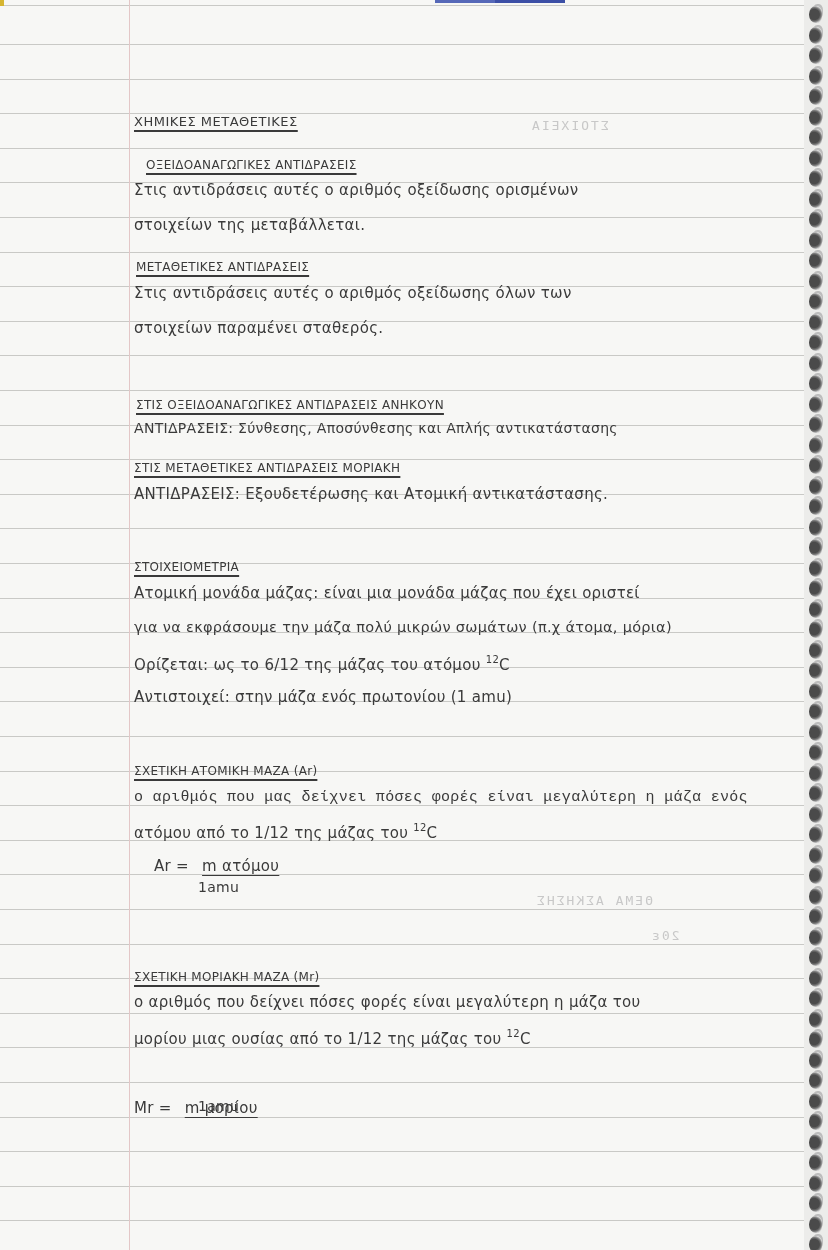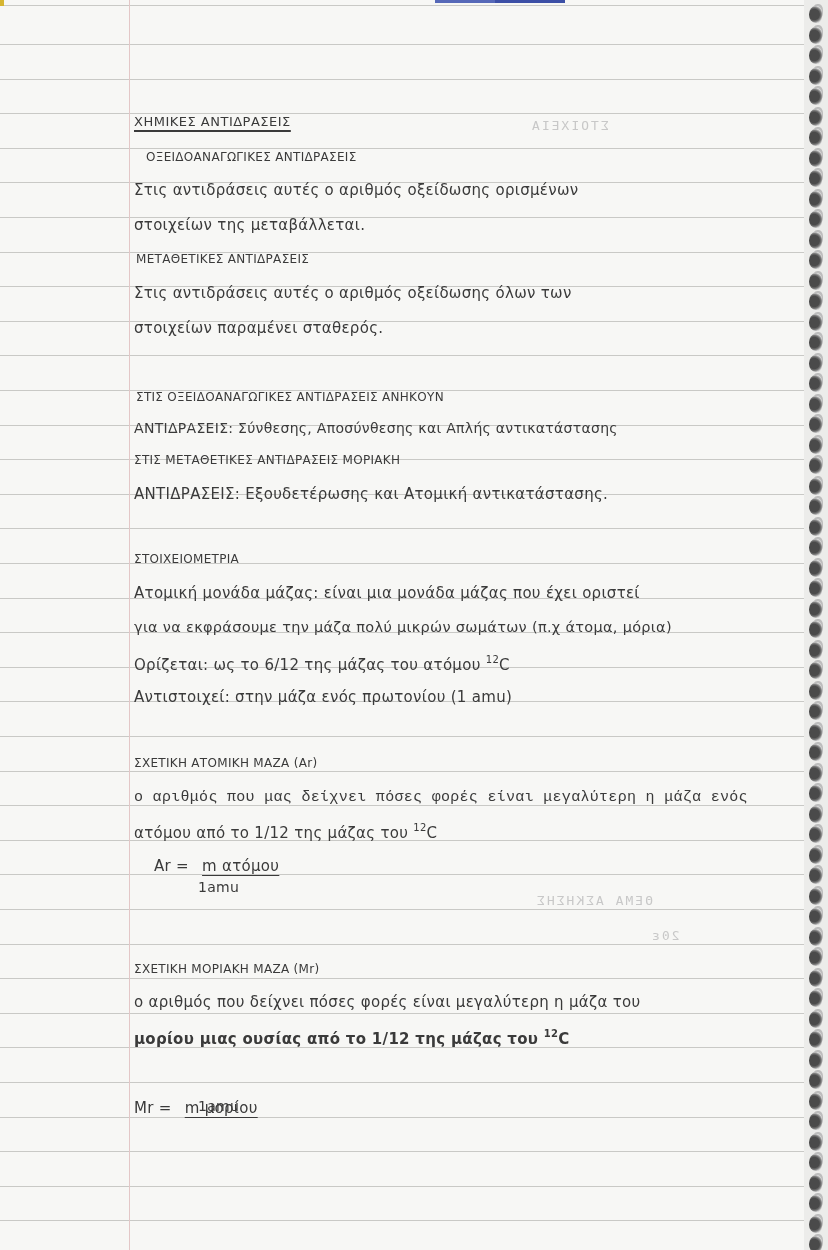--- a/index.html
+++ b/index.html
@@ -44,38 +44,38 @@
     .ghost {
       position: absolute; color: #c8c8c8; font-size: 13px; letter-spacing: 2px;
       font-family: "DejaVu Sans Mono", monospace; transform: scaleX(-1);
     }
     .hw {
       position: absolute; color: #3a3a3a;
       font-family: "DejaVu Sans", sans-serif; font-size: 15px; white-space: nowrap;
       letter-spacing: 0.3px;
     }
     .h { font-size: 13px; text-decoration: underline; text-decoration-thickness: 2px; text-underline-offset: 4px; letter-spacing: 0.5px; }
-    .sub { font-size: 12px; text-decoration-thickness: 2px; text-underline-offset: 4px; }
+    .sub { font-size: 12px; text-decoration: underline; text-decoration-thickness: 2px; text-underline-offset: 4px; margin-top: 8px; }
     .sup { font-size: 10px; vertical-align: 7px; }
     .frac-num { text-decoration: underline; text-underline-offset: 4px; }
   </style>
 </head>
 <body>
 
 <div class="page">
   <div class="corner-mark"></div>
   <div class="top-tab"></div>
   <div class="top-tab2"></div>
   <div class="margin-line"></div>
 
   <div class="ghost" style="left:530px;top:118px;">ΣΤΟΙΧΕΙΑ</div>
   <div class="ghost" style="left:535px;top:893px;">ΘΕΜΑ ΑΣΚΗΣΗΣ</div>
   <div class="ghost" style="left:650px;top:928px;">20ε</div>
 
-  <div class="hw h" style="left:134px;top:114px;">ΧΗΜΙΚΕΣ ΑΝΤΙΔΡΑΣΕΙΣ</div>
+  <div class="hw h" style="left:134px;top:114px;">ΧΗΜΙΚΕΣ ΜΕΤΑΘΕΤΙΚΕΣ</div>
   <div class="hw sub" style="left:146px;top:150px;">ΟΞΕΙΔΟΑΝΑΓΩΓΙΚΕΣ ΑΝΤΙΔΡΑΣΕΙΣ</div>
   <div class="hw" style="left:134px;top:181px;">Στις αντιδράσεις αυτές ο αριθμός οξείδωσης ορισμένων</div>
   <div class="hw" style="left:134px;top:216px;">στοιχείων της μεταβάλλεται.</div>
   <div class="hw sub" style="left:136px;top:252px;">ΜΕΤΑΘΕΤΙΚΕΣ ΑΝΤΙΔΡΑΣΕΙΣ</div>
   <div class="hw" style="left:134px;top:284px;">Στις αντιδράσεις αυτές ο αριθμός οξείδωσης όλων των</div>
   <div class="hw" style="left:134px;top:319px;text-align:right;">στοιχείων παραμένει σταθερός.</div>
 
   <div class="hw" style="left:134px;top:420px;font-size:14px;">ΑΝΤΙΔΡΑΣΕΙΣ: Σύνθεσης, Αποσύνθεσης και Απλής αντικατάστασης</div>
   <div class="hw sub" style="left:136px;top:390px;">ΣΤΙΣ ΟΞΕΙΔΟΑΝΑΓΩΓΙΚΕΣ ΑΝΤΙΔΡΑΣΕΙΣ ΑΝΗΚΟΥΝ</div>
 
@@ -98,21 +98,21 @@
     <span class="sup">12</span><span>C</span>
   </div>
   <div class="hw" style="left:142px;top:857px;margin-left:12px;">
     <span>Ar =</span>
     <span class="frac-num" style="margin-left:8px;">m ατόμου</span>
   </div>
   <div class="hw" style="left:198px;top:879px;font-size:14px;">1amu</div>
 
   <div class="hw sub" style="left:134px;top:962px;">ΣΧΕΤΙΚΗ ΜΟΡΙΑΚΗ ΜΑΖΑ (Mr)</div>
   <div class="hw" style="left:134px;top:993px;">ο αριθμός που δείχνει πόσες φορές είναι μεγαλύτερη η μάζα του</div>
-  <div class="hw" style="left:134px;top:1028px;font-weight:bold;">
+  <div class="hw" style="left:134px;top:1028px;">
     <span>μορίου μιας ουσίας από το 1/12 της μάζας του</span>
     <span class="sup">12</span><span>C</span>
   </div>
   <div class="hw" style="left:134px;top:1063px;margin-top:36px;">
     <span>Mr =</span>
     <span class="frac-num" style="margin-left:8px;">m μορίου</span>
   </div>
   <div class="hw" style="left:198px;top:1098px;font-size:14px;">1amu</div>
 </div>
 

